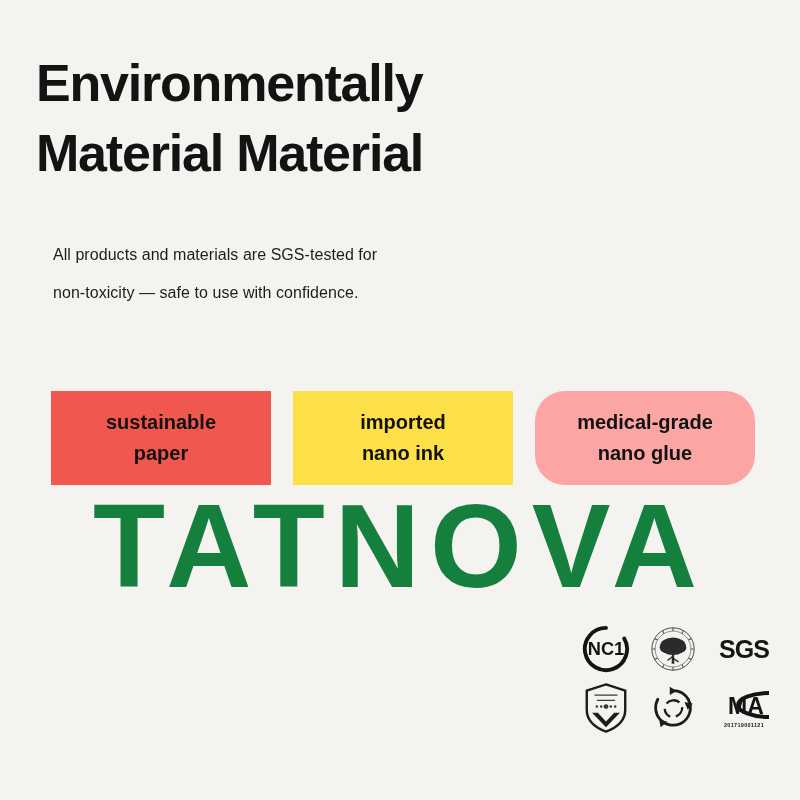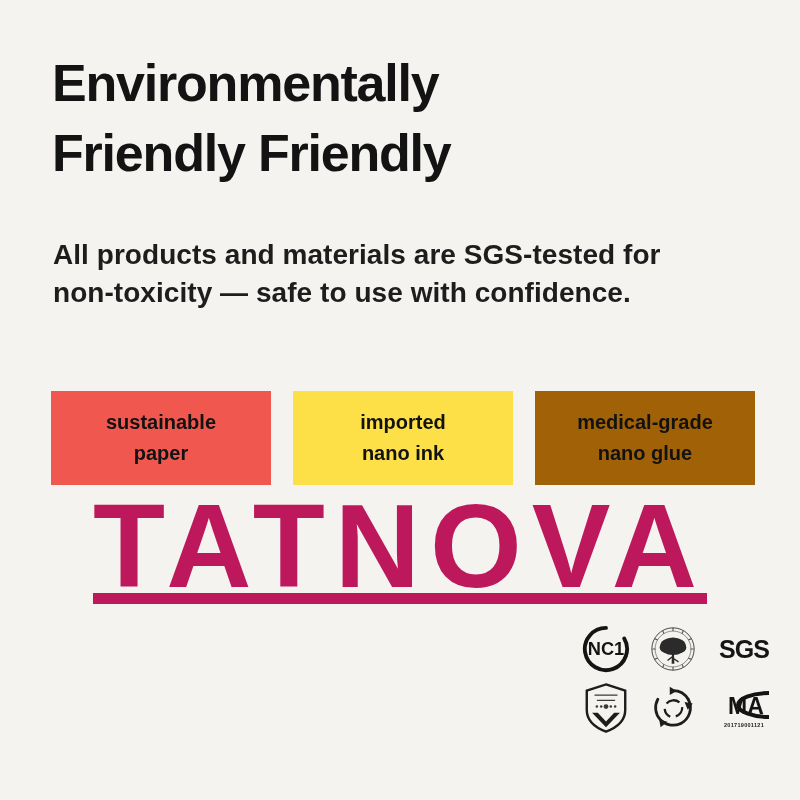--- a/index.html
+++ b/index.html
@@ -38,21 +38,21 @@
     line-height: 1;
     color: #faf7ea;
     white-space: nowrap;
     user-select: none;
     pointer-events: none;
   }
 
   
   .heading {
     position: absolute;
-    left: 52px;
+    left: 36px;
     top: 48px;
     width: 700px;
     font-family: "Liberation Sans", sans-serif;
     font-weight: 700;
     font-size: 52px;
     line-height: 70px;
     letter-spacing: -1.2px;
     color: #131313;
     margin: 0;
   }
@@ -60,22 +60,22 @@
     display: block;
   }
 
   
   .subtitle {
     position: absolute;
     left: 53px;
     top: 236px;
     width: 640px;
     font-family: "Liberation Sans", sans-serif;
-    font-weight: 700;
-    font-size: 28px;
+    font-weight: 400;
+    font-size: 16px;
     line-height: 38px;
     letter-spacing: 0.05px;
     color: #1d1d1d;
     margin: 0;
   }
   .subtitle .ln {
     display: block;
   }
 
   
@@ -152,45 +152,45 @@
     color: #222;
     margin-top: 1px;
     line-height: 1;
   }
 </style>
 </head>
 <body>
 
 <div class="page" style="background: rgb(244, 243, 239);">
 
-  <div class="watermark" style="color: #be185d; text-decoration: underline;">TATNOVA</div>
+  <div class="watermark" style="color: #15803d;">TATNOVA</div>
 
   <h1 class="heading">
     <span class="ln">Environmentally</span>
-    <span class="ln">Friendly Friendly</span>
+    <span class="ln">Material Material</span>
   </h1>
 
   <p class="subtitle">
     <span class="ln">All products and materials are SGS-tested for</span>
     <span class="ln">non-toxicity — safe to use with confidence.</span>
   </p>
 
   <div class="chips">
 
     <div class="chip" id="chip0" style="background: rgb(240, 88, 79);">
       <span class="cl">sustainable</span>
       <span class="cl">paper</span>
     </div>
 
     <div class="chip" id="chip1" style="background: #fde047;">
       <span class="cl">imported</span>
       <span class="cl">nano ink</span>
     </div>
 
-    <div class="chip" id="chip2" style="background: #a16207;">
+    <div class="chip" id="chip2" style="background: #fca5a5; border-radius: 30px;">
       <span class="cl">medical-grade</span>
       <span class="cl">nano glue</span>
     </div>
 
   </div>
 
   <div class="certs">
 
     <div class="cert-row cert-row-top">
 

